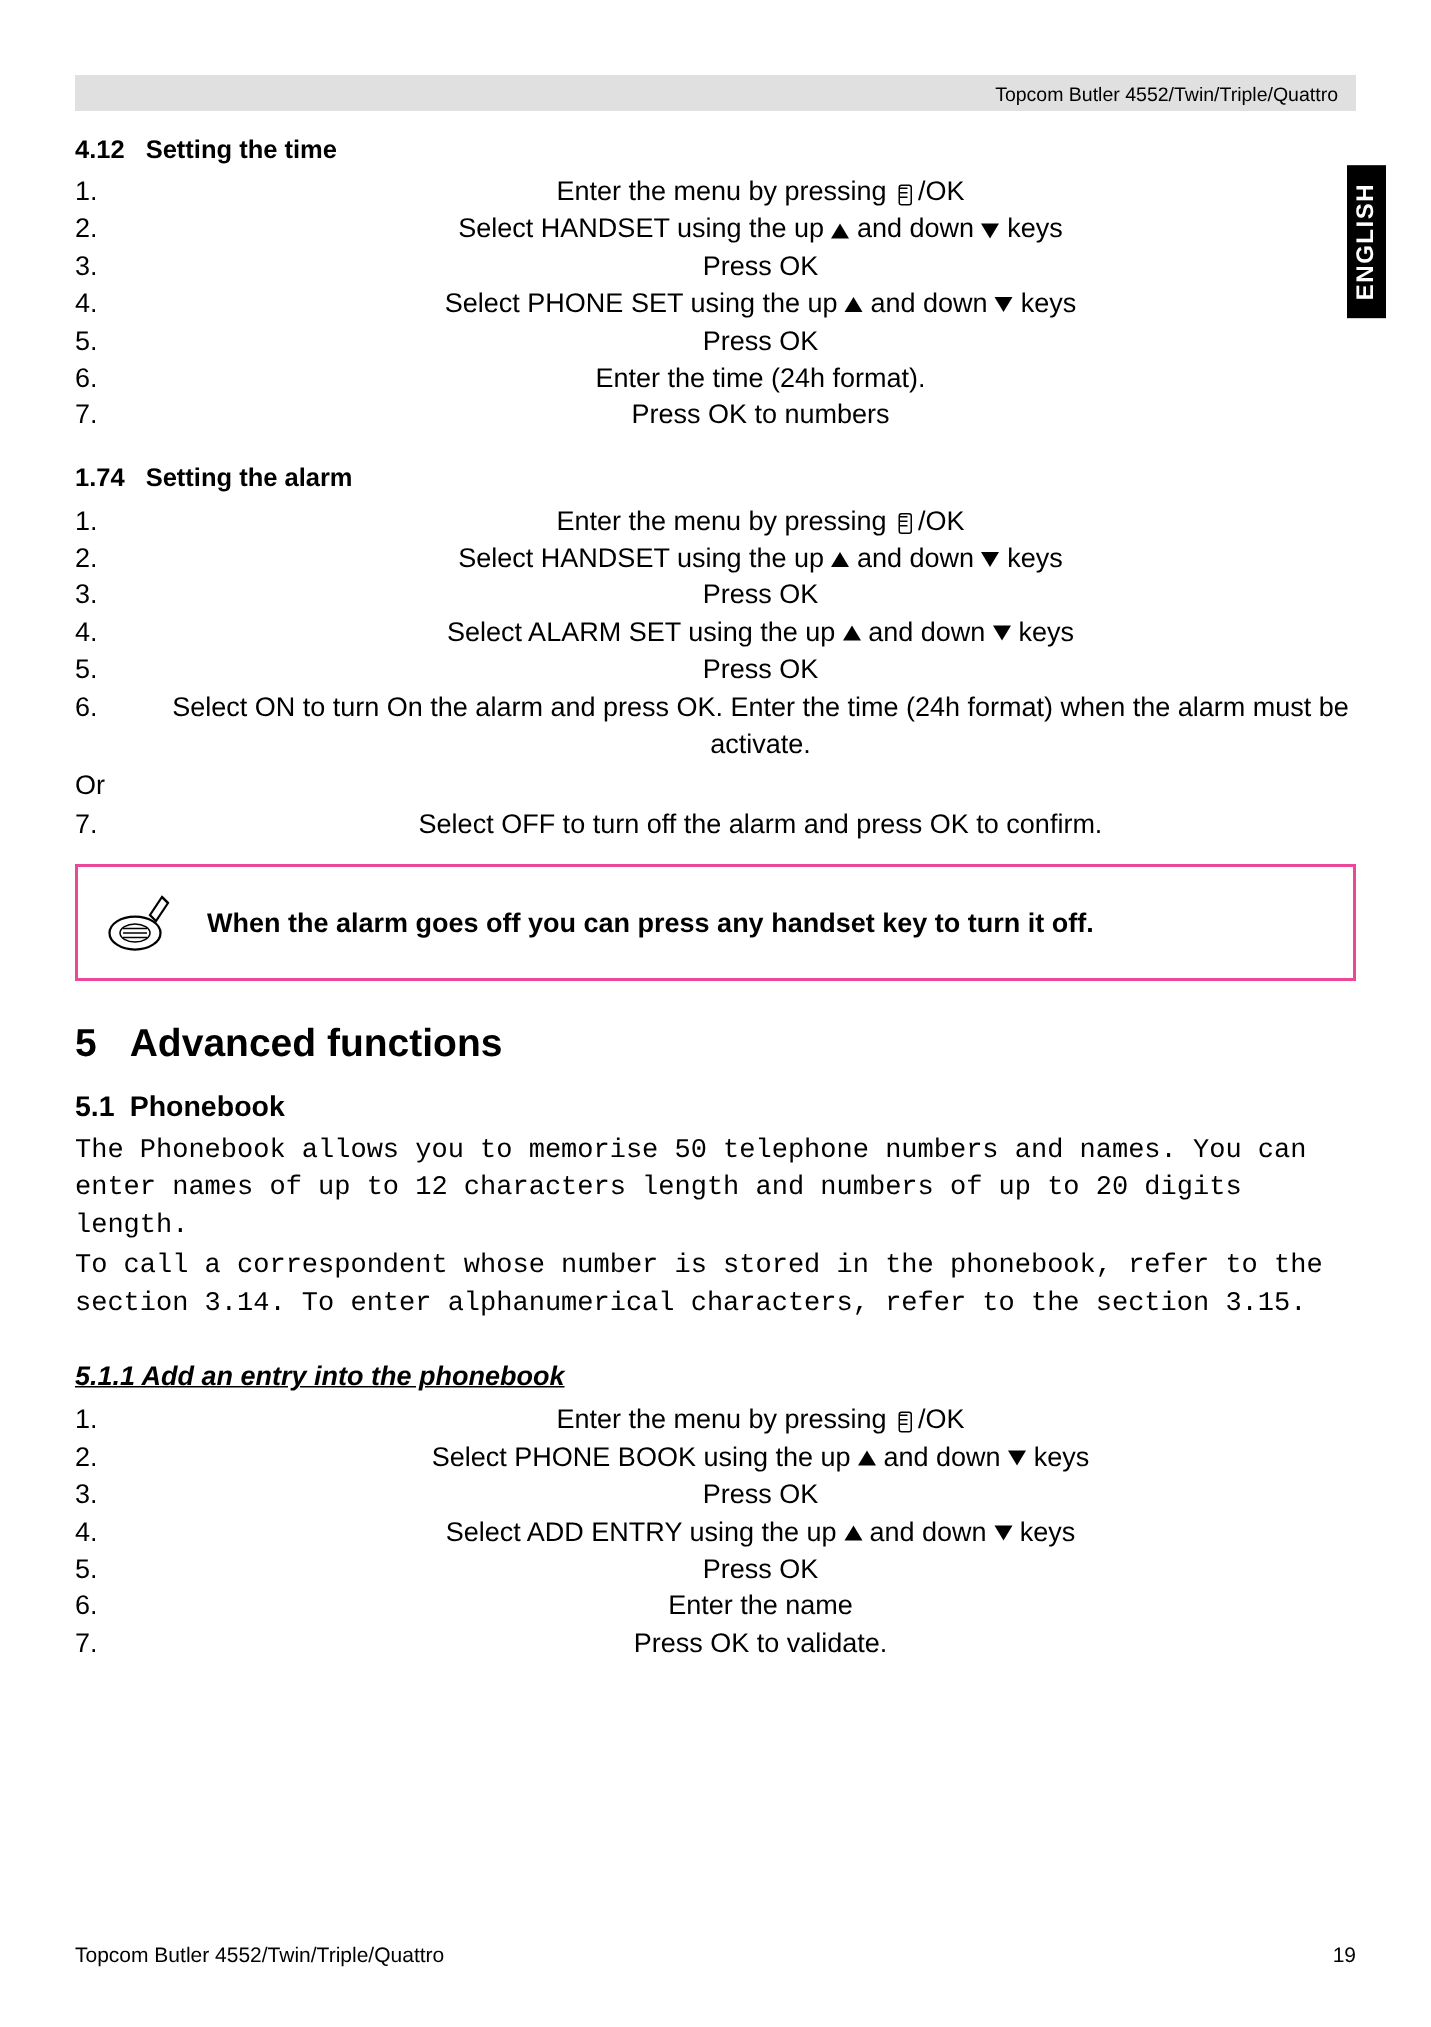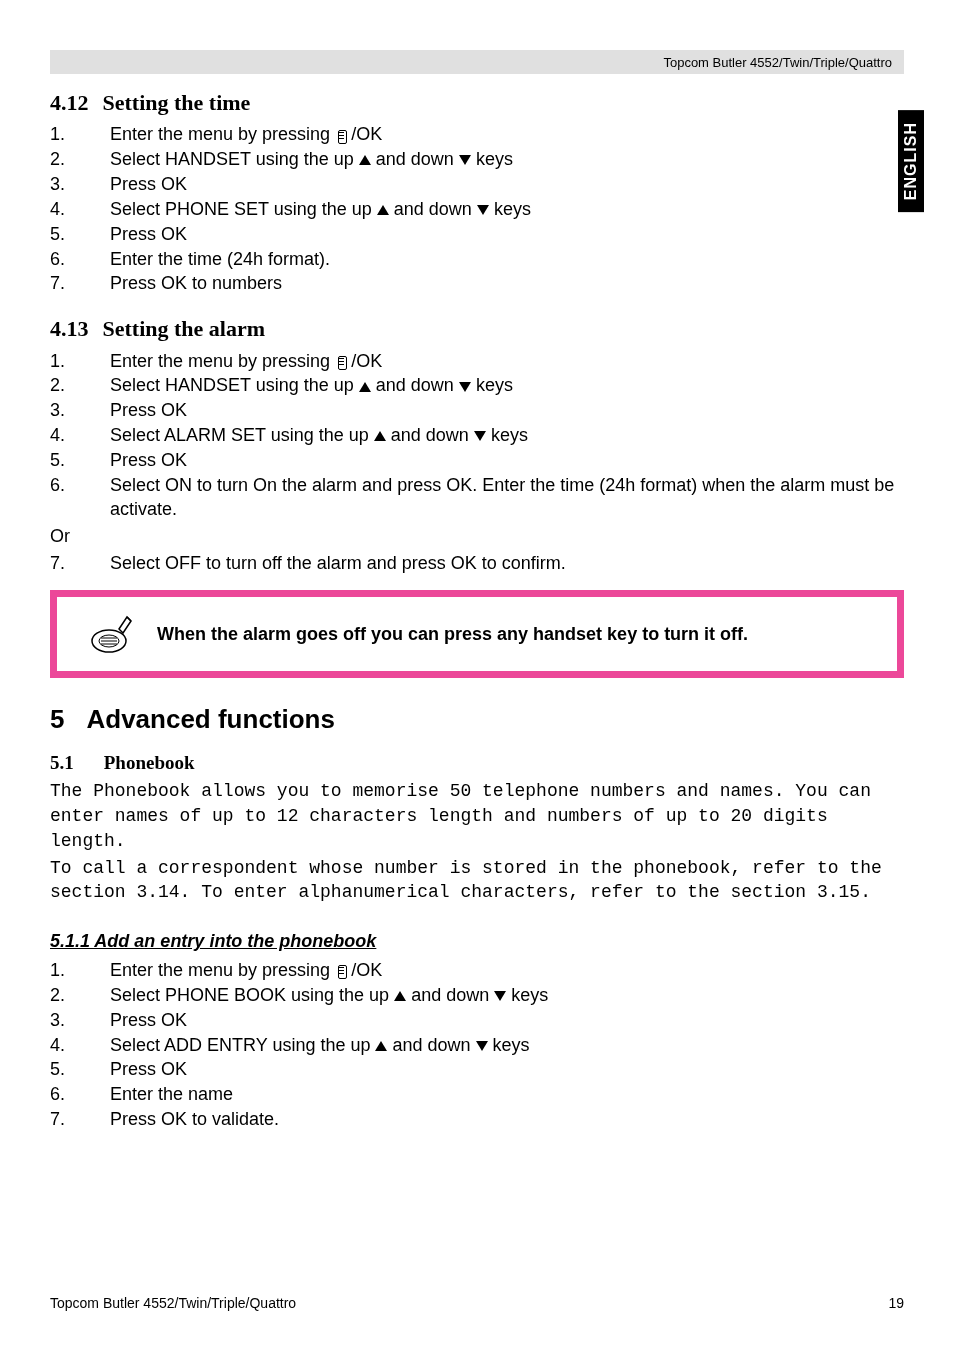--- a/index.html
+++ b/index.html
@@ -1,31 +1,31 @@
 <!DOCTYPE html>
 <html><head>
   <meta charset="utf-8">
   <style>
     * { box-sizing: border-box; margin: 0; padding: 0; }
     html, body { width: 954px; height: 1351px; background: #fff; font-family: Arial, Helvetica, sans-serif; color: #000; }
     .page { padding: 50px 50px 40px 50px; position: relative; height: 100%; }
     .header-band { background: #e0e0e0; height: 24px; display: flex; align-items: center; justify-content: flex-end; padding-right: 12px; font-size: 13px; }
     .lang-tab { position: absolute; right: 30px; top: 110px; background: #000; color: #fff; writing-mode: vertical-rl; transform: rotate(180deg); padding: 12px 4px; font-weight: bold; font-size: 16px; letter-spacing: 1px; }
     .content { margin-top: 14px; font-size: 18px; line-height: 1.38; }
-    .section-head { font-weight: bold; font-size: 22px; margin-top: 6px; margin-bottom: 4px; display: flex; gap: 14px; font-family: Liberation Serif, serif; }
+    .section-head { font-weight: bold; font-size: 17px; margin-top: 6px; margin-bottom: 4px; display: flex; gap: 14px; }
     .ol-list { list-style: none; }
     .ol-list li { display: flex; }
     .ol-num { width: 60px; flex-shrink: 0; padding-left: 0; }
-    .ol-text { flex: 1; }
+    .ol-text { flex: 1; text-align: center; }
     .or-text { margin: 2px 0; }
-    .note-box { border: 7px solid #ec4899; margin: 14px 0 24px 0; padding: 14px 32px; display: flex; align-items: center; gap: 22px; }
+    .note-box { border: 2px solid #ec4899; margin: 14px 0 24px 0; padding: 14px 18px; display: flex; align-items: center; gap: 22px; }
     .note-icon { width: 46px; height: 46px; flex-shrink: 0; }
     .note-text { font-weight: bold; font-size: 18px; }
     .h1-head { font-weight: bold; font-size: 26px; margin-top: 18px; margin-bottom: 12px; display: flex; gap: 22px; }
-    .sub-head { font-weight: bold; font-size: 19px; margin-top: 8px; margin-bottom: 3px; display: flex; gap: 30px; font-family: Liberation Serif, serif; }
+    .sub-head { font-weight: bold; font-size: 19px; margin-top: 8px; margin-bottom: 3px; display: flex; gap: 10px; }
     .para { margin-bottom: 2px; font-family: Liberation Mono, monospace; }
     .underline-head { font-weight: bold; font-style: italic; text-decoration: underline; font-size: 18px; margin-top: 24px; margin-bottom: 4px; }
     .footer { position: absolute; bottom: 40px; left: 50px; right: 50px; display: flex; justify-content: space-between; font-size: 14px; }
     .tri-up, .tri-down { display: inline-block; width: 0; height: 0; vertical-align: middle; }
     .tri-up { border-left: 6px solid transparent; border-right: 6px solid transparent; border-bottom: 10px solid #000; }
     .tri-down { border-left: 6px solid transparent; border-right: 6px solid transparent; border-top: 10px solid #000; }
     .menu-icon { display: inline-block; width: 12px; height: 12px; position: relative; vertical-align: middle; margin: 0 2px; }
     .menu-icon::before { content: ""; position: absolute; left: 1px; top: 0; width: 7px; height: 12px; border: 1px solid #000; border-radius: 2px; }
     .menu-icon::after { content: ""; position: absolute; left: 2px; top: 2px; width: 5px; height: 1px; background: #000; box-shadow: 0 3px 0 #000, 0 6px 0 #000; }
     svg { display: block; }
@@ -73,21 +73,21 @@
           <span class="ol-num">6.</span>
           <span class="ol-text">Enter the time (24h format).</span>
         </li>
       <li>
           <span class="ol-num">7.</span>
           <span class="ol-text">Press OK to numbers</span>
         </li>
     </ul>
 
     <div class="section-head" style="margin-top:18px">
-      <span>4.13</span>
+      <span>1.74</span>
       <span>Setting the alarm</span>
     </div>
     <ul class="ol-list">
       <li>
           <span class="ol-num">1.</span>
           <span class="ol-text"><span>Enter the menu by pressing </span><span class="menu-icon"></span><span>/OK</span></span>
         </li>
       <li>
           <span class="ol-num">2.</span>
           <span class="ol-text"><span>Select HANDSET using the up </span><span class="tri-up"></span><span> and down </span><span class="tri-down"></span><span> keys</span></span>

